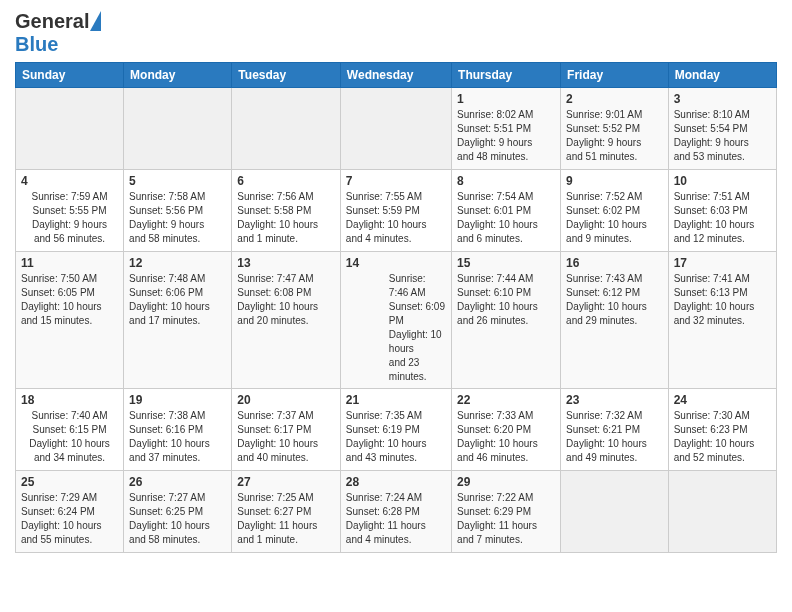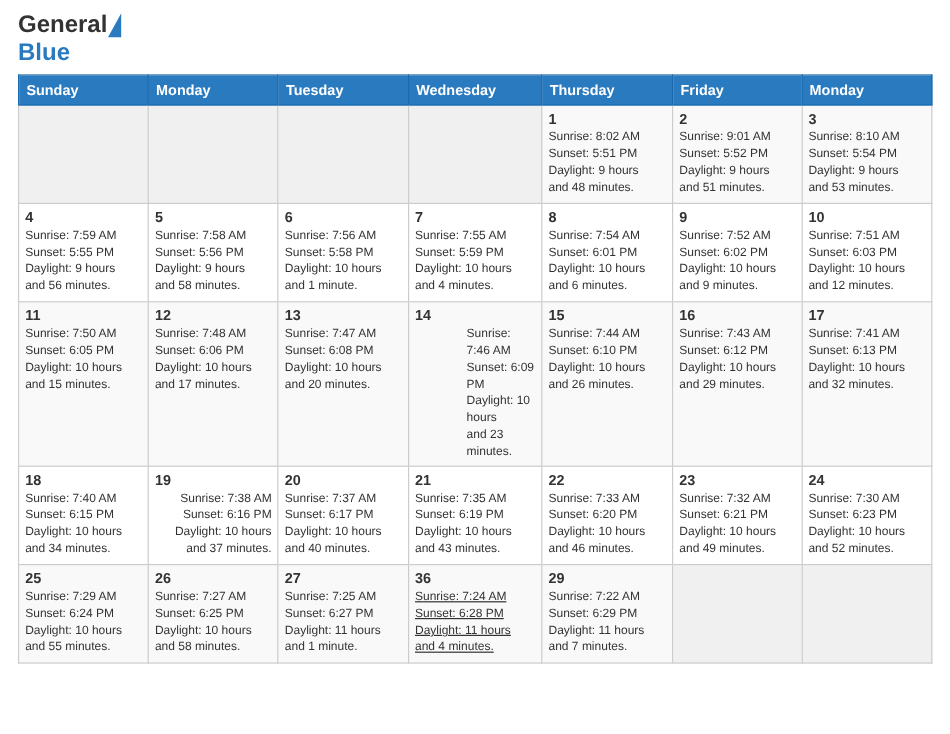--- a/index.html
+++ b/index.html
@@ -163,21 +163,21 @@
             <span class="day-number">3</span>
             <div class="day-info" style="white-space: pre-line;">Sunrise: 8:10 AM
 Sunset: 5:54 PM
 Daylight: 9 hours
 and 53 minutes.</div>
           </td>
         </tr>
         <tr>
           <td>
             <span class="day-number">4</span>
-            <div class="day-info" style="white-space: pre-line;">Sunrise: 7:59 AM
+            <div class="day-info" style="white-space: pre-line; text-align: center;">Sunrise: 7:59 AM
 Sunset: 5:55 PM
 Daylight: 9 hours
 and 56 minutes.</div>
           </td>
           <td>
             <span class="day-number">5</span>
             <div class="day-info" style="white-space: pre-line;">Sunrise: 7:58 AM
 Sunset: 5:56 PM
 Daylight: 9 hours
 and 58 minutes.</div>
@@ -265,28 +265,28 @@
             <span class="day-number">17</span>
             <div class="day-info" style="white-space: pre-line;">Sunrise: 7:41 AM
 Sunset: 6:13 PM
 Daylight: 10 hours
 and 32 minutes.</div>
           </td>
         </tr>
         <tr>
           <td>
             <span class="day-number">18</span>
-            <div class="day-info" style="white-space: pre-line;">Sunrise: 7:40 AM
+            <div class="day-info" style="white-space: pre-line; text-align: center;">Sunrise: 7:40 AM
 Sunset: 6:15 PM
 Daylight: 10 hours
 and 34 minutes.</div>
           </td>
           <td>
             <span class="day-number">19</span>
-            <div class="day-info" style="white-space: pre-line; text-align: right;">Sunrise: 7:38 AM
+            <div class="day-info" style="white-space: pre-line;">Sunrise: 7:38 AM
 Sunset: 6:16 PM
 Daylight: 10 hours
 and 37 minutes.</div>
           </td>
           <td>
             <span class="day-number">20</span>
             <div class="day-info" style="white-space: pre-line;">Sunrise: 7:37 AM
 Sunset: 6:17 PM
 Daylight: 10 hours
 and 40 minutes.</div>
@@ -336,22 +336,22 @@
 and 58 minutes.</div>
           </td>
           <td>
             <span class="day-number">27</span>
             <div class="day-info" style="white-space: pre-line;">Sunrise: 7:25 AM
 Sunset: 6:27 PM
 Daylight: 11 hours
 and 1 minute.</div>
           </td>
           <td>
-            <span class="day-number">36</span>
-            <div class="day-info" style="white-space: pre-line; text-decoration: underline;">Sunrise: 7:24 AM
+            <span class="day-number">28</span>
+            <div class="day-info" style="white-space: pre-line;">Sunrise: 7:24 AM
 Sunset: 6:28 PM
 Daylight: 11 hours
 and 4 minutes.</div>
           </td>
           <td>
             <span class="day-number">29</span>
             <div class="day-info" style="white-space: pre-line;">Sunrise: 7:22 AM
 Sunset: 6:29 PM
 Daylight: 11 hours
 and 7 minutes.</div>

